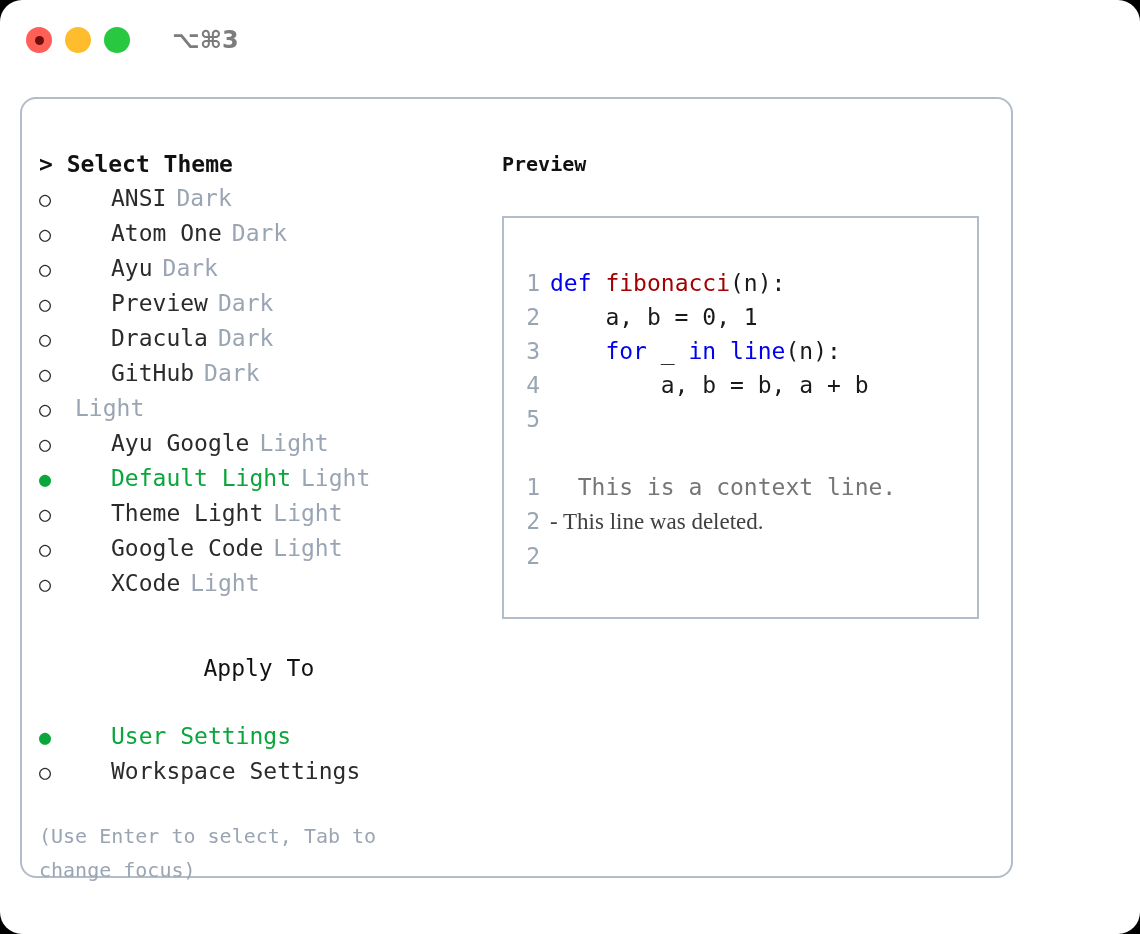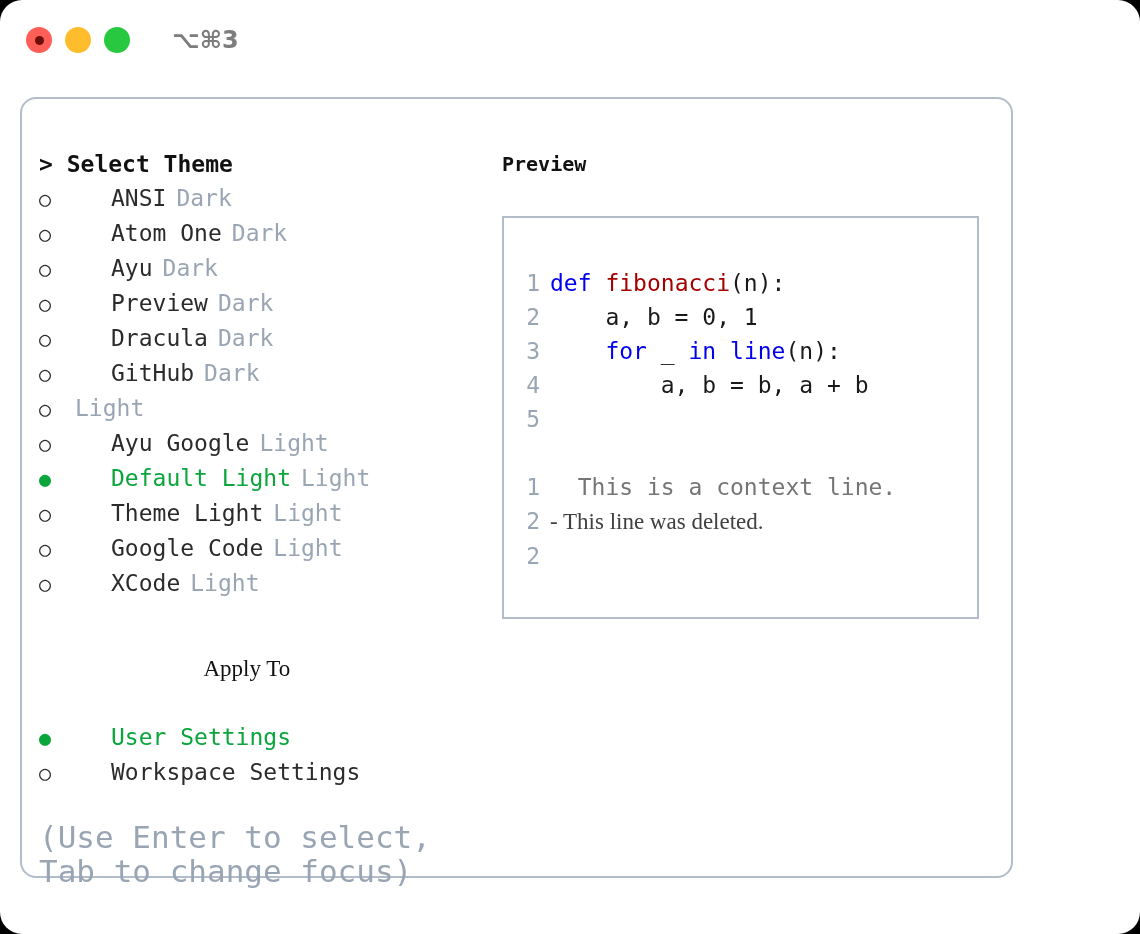--- a/index.html
+++ b/index.html
@@ -126,21 +126,21 @@
   .opt-label { color: #2b2b2b; margin-left: 46px; }
   .opt-tag {
     color: #9aa5b4;
     margin-left: 10px;
   }
 
   .spacer-16 { height: 16px; }
   .spacer-30 { height: 30px; }
 
   .hint {
-    font-size: 31px;
+    font-size: 20px;
     line-height: 34px;
     color: #9aa5b4;
     width: 400px;
     white-space: normal;
     word-spacing: 0px;
   }
 
   
   .right-col {
     flex: 1;
@@ -221,21 +221,21 @@
             <div class="opt-row"><span class="opt-marker">○</span><span class="opt-label">Ayu Google</span><span class="opt-tag">Light</span></div>
             <div class="opt-row selected"><span class="opt-marker">●</span><span class="opt-label">Default Light</span><span class="opt-tag">Light</span></div>
             <div class="opt-row"><span class="opt-marker">○</span><span class="opt-label">Theme Light</span><span class="opt-tag">Light</span></div>
             <div class="opt-row"><span class="opt-marker">○</span><span class="opt-label">Google Code</span><span class="opt-tag">Light</span></div>
             <div class="opt-row"><span class="opt-marker">○</span><span class="opt-label">XCode</span><span class="opt-tag">Light</span></div>
           </div>
 
         <div class="spacer-16"></div>
 
         <div class="section-header">
-          <span style="padding-left:26px;font-family:Liberation Serif, serif;">Apply To</span>
+          <span style="padding-left:26px;">Apply To</span>
         </div>
 
         <div id="apply-to-list">
             <div class="opt-row selected"><span class="opt-marker">●</span><span class="opt-label">User Settings</span></div>
             <div class="opt-row"><span class="opt-marker">○</span><span class="opt-label">Workspace Settings</span></div>
           </div>
 
         <div class="spacer-30"></div>
 
         <div class="hint">(Use Enter to select, Tab to change focus)</div>

